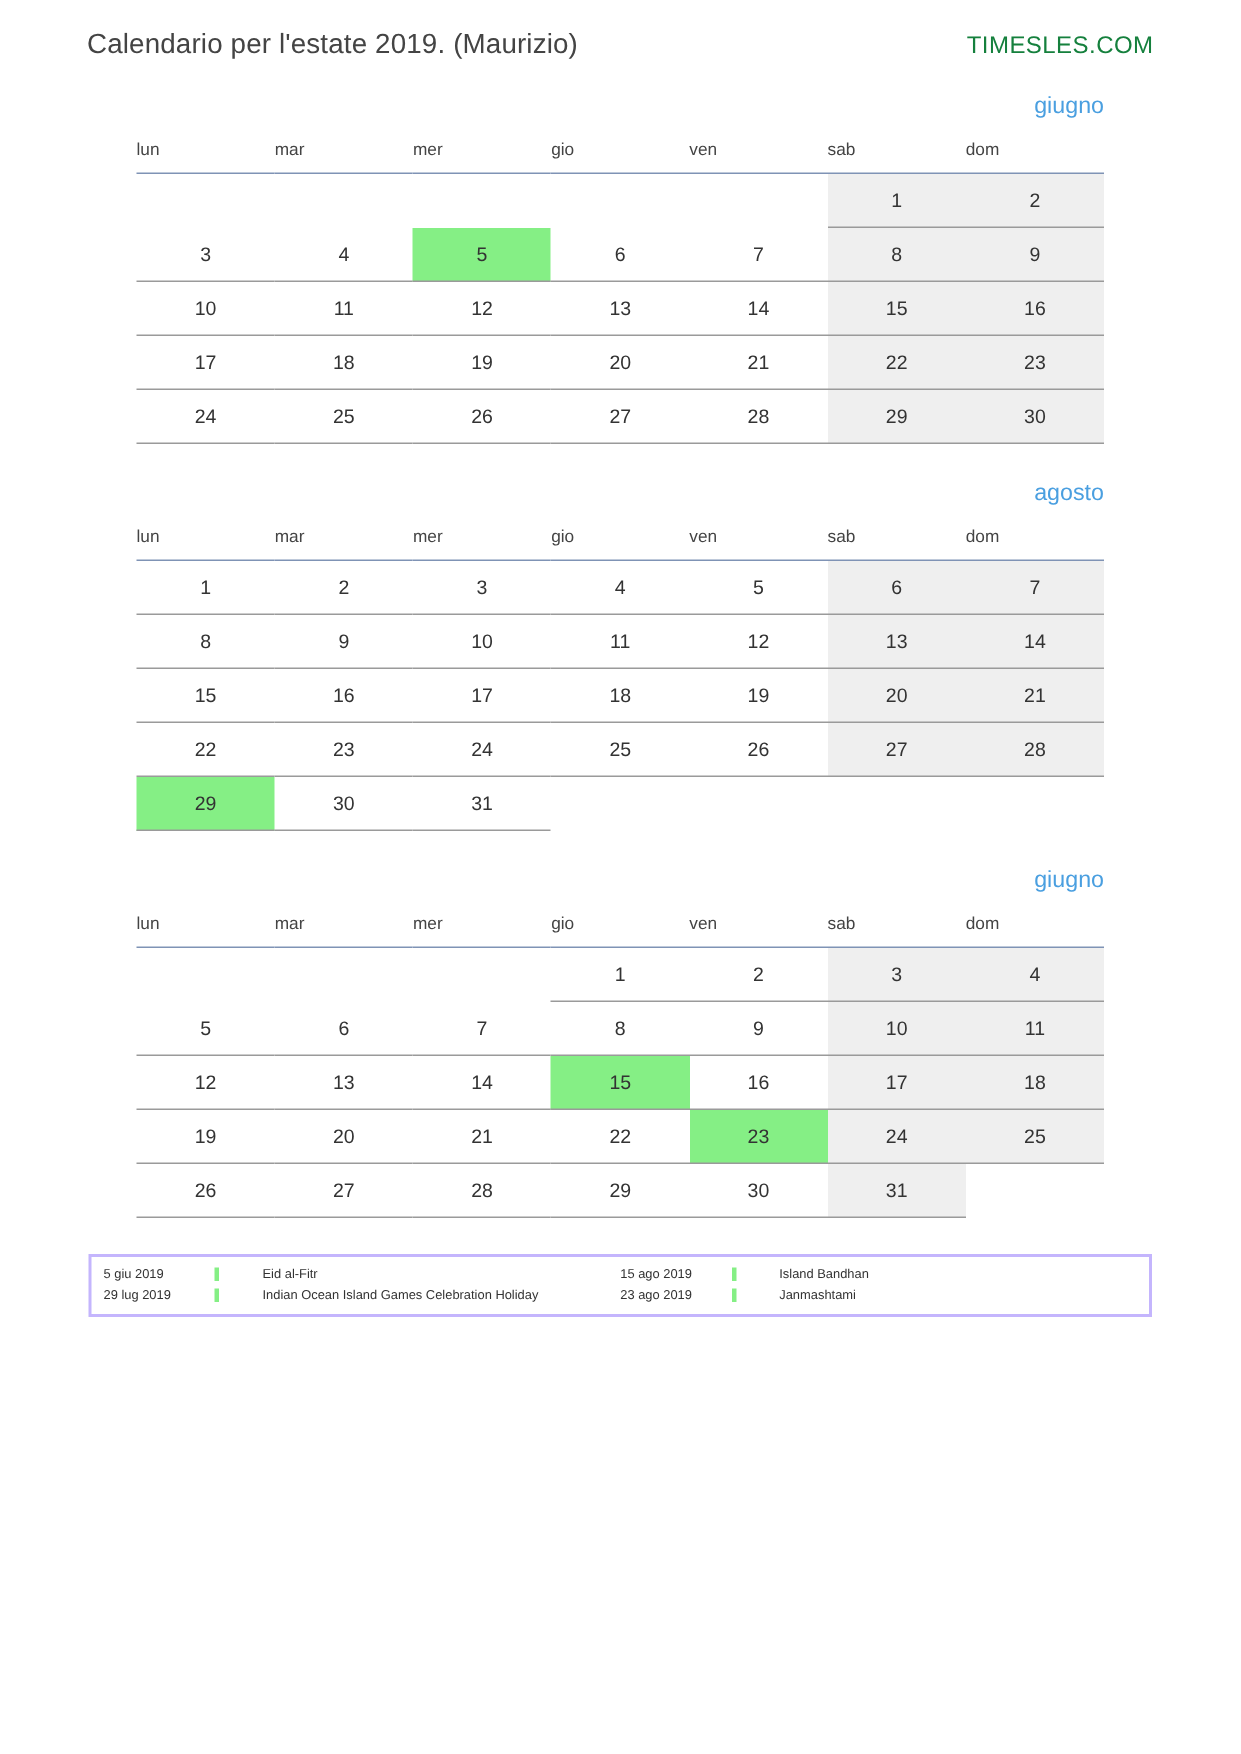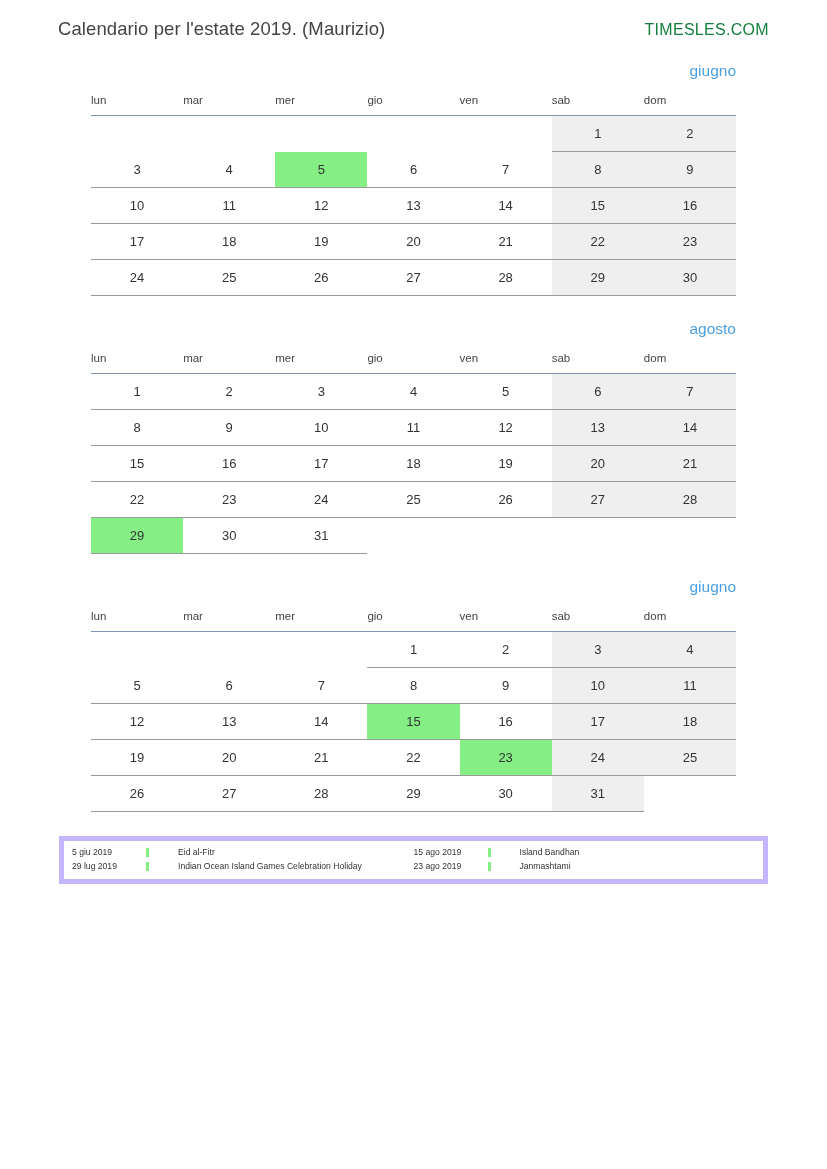--- a/index.html
+++ b/index.html
@@ -85,21 +85,21 @@
   }
   table.cal td .cell {
     display: block;
     line-height: 35px;
   }
   
   .legend {
     position: relative;
     margin: 6px auto 12px auto;
     width: 709px;
-    border: 5px solid #c4b5fd;
+    border: 2px solid #c4b5fd;
     padding: 6px 8px 7px 8px;
     display: flex;
   }
   .legend-col {
     display: flex;
     flex-direction: column;
     gap: 3px;
   }
   .legend-col.left { width: 50%; }
   .legend-col.right { width: 50%; }

